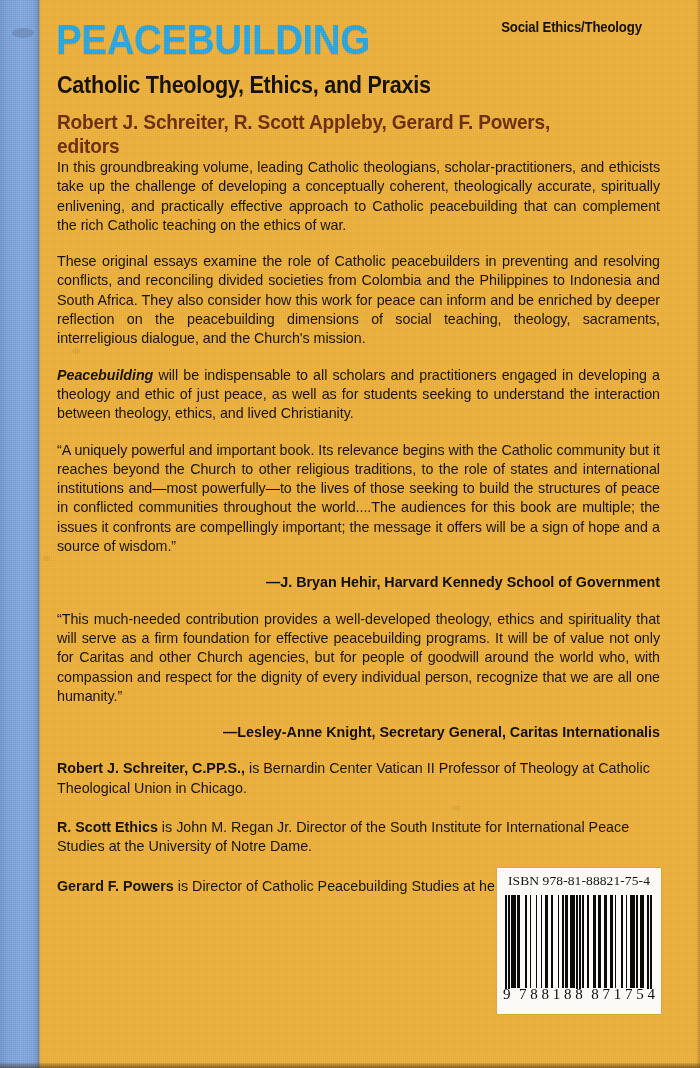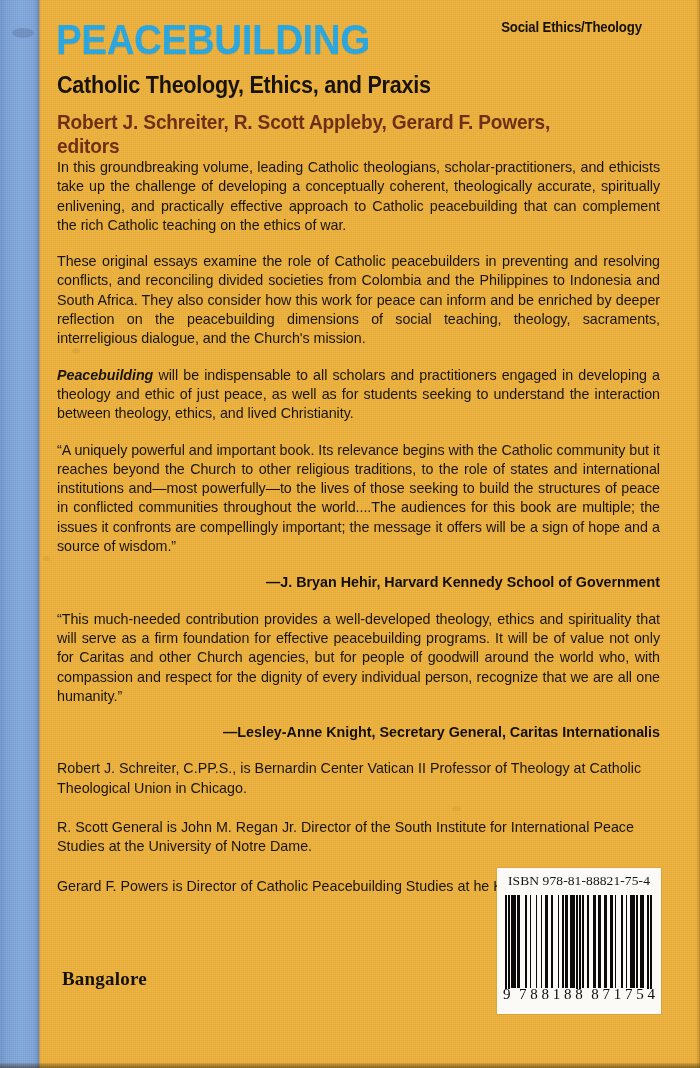--- a/index.html
+++ b/index.html
@@ -151,21 +151,21 @@
     color: #120e06;
     text-align: right;
   }
   .bio {
     margin: 0 0 20px 0;
     font-size: 14.3px;
     line-height: 19.3px;
     color: #181309;
     text-align: left;
   }
-  .bio b { font-weight: normal; margin-top: 21px; }
+  .bio b { font-weight: bold; margin-top: 21px; }
 
   .publisher {
     position: absolute;
     left: 6px;
     top: 965px;
     font-family: "Liberation Serif", serif;
     font-weight: bold;
     font-size: 21px;
     line-height: 25px;
     letter-spacing: 0.2px;
@@ -258,28 +258,27 @@
       <p class="para"><i>Peacebuilding</i><span> will be indispensable to all scholars and practitioners engaged in developing a theology and ethic of just peace, as well as for students seeking to understand the interaction between theology, ethics, and lived Christianity.</span></p>
 
       <p class="para">“A uniquely powerful and important book. Its relevance begins with the Catholic community but it reaches beyond the Church to other religious traditions, to the role of states and international institutions and—most powerfully—to the lives of those seeking to build the structures of peace in conflicted communities throughout the world....The audiences for this book are multiple; the issues it confronts are compellingly important; the message it offers will be a sign of hope and a source of wisdom.”</p>
       <p class="attrib">—J. Bryan Hehir, Harvard Kennedy School of Government</p>
 
       <p class="para">“This much-needed contribution provides a well-developed theology, ethics and spirituality that will serve as a firm foundation for effective peacebuilding programs. It will be of value not only for Caritas and other Church agencies, but for people of goodwill around the world who, with compassion and respect for the dignity of every individual person, recognize that we are all one humanity.”</p>
       <p class="attrib">—Lesley-Anne Knight, Secretary General, Caritas Internationalis</p>
 
       <p class="bio"><b>Robert J. Schreiter, C.PP.S.,</b><span> is Bernardin Center Vatican II Professor of Theology at Catholic Theological Union in Chicago.</span></p>
 
-      <p class="bio"><b>R. Scott General</b><span> is John M. Regan Jr. Director of the South Institute for International Peace Studies at the University of Notre Dame.</span></p>
+      <p class="bio"><b>R. Scott Ethics</b><span> is John M. Regan Jr. Director of the South Institute for International Peace Studies at the University of Notre Dame.</span></p>
 
       <p class="bio"><b>Gerard F. Powers</b><span> is Director of Catholic Peacebuilding Studies at he Kroc Institute.</span></p>
 
     </div>
 
     <div class="publisher">
-      <span class="city">Bangalore</span>
     </div>
 
   </div>
 
   <div class="barcode-box">
     <div class="isbn-text">ISBN 978-81-88821-75-4</div>
     <div class="bars" id="bars">
         <span class="g" style="width: 1.55789px; background: rgb(10, 10, 10);"></span>
         <span class="g" style="width: 1.55789px; background: rgb(251, 250, 246);"></span>
         <span class="g" style="width: 1.55789px; background: rgb(10, 10, 10);"></span>

